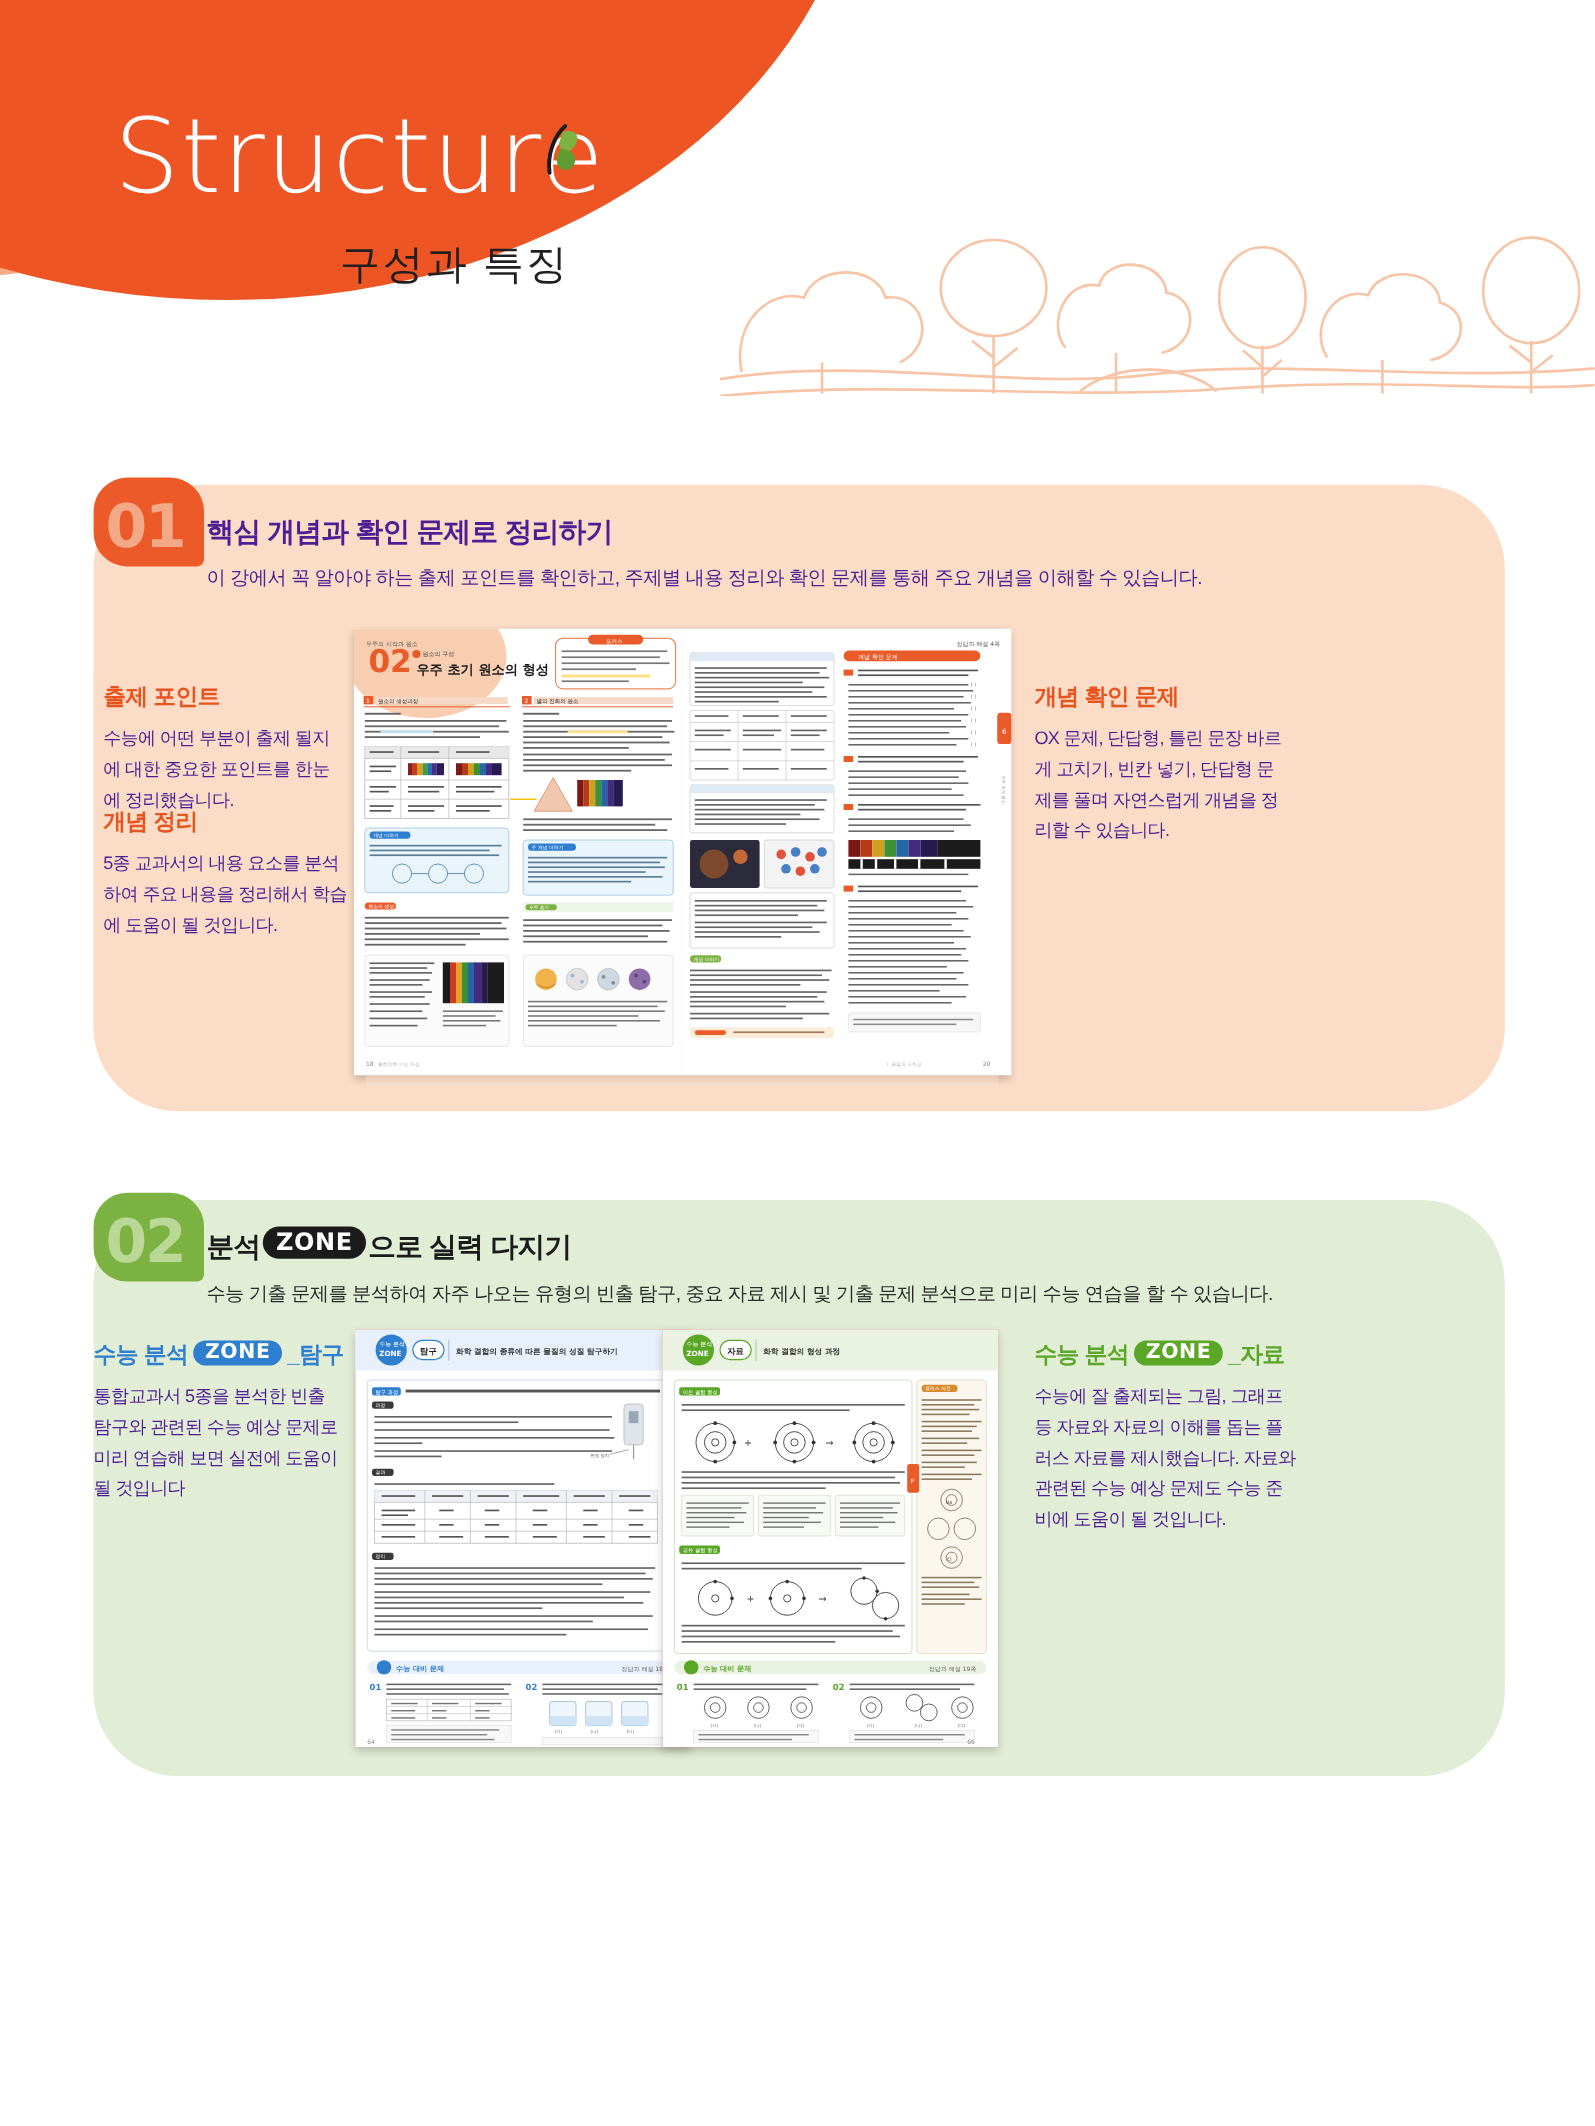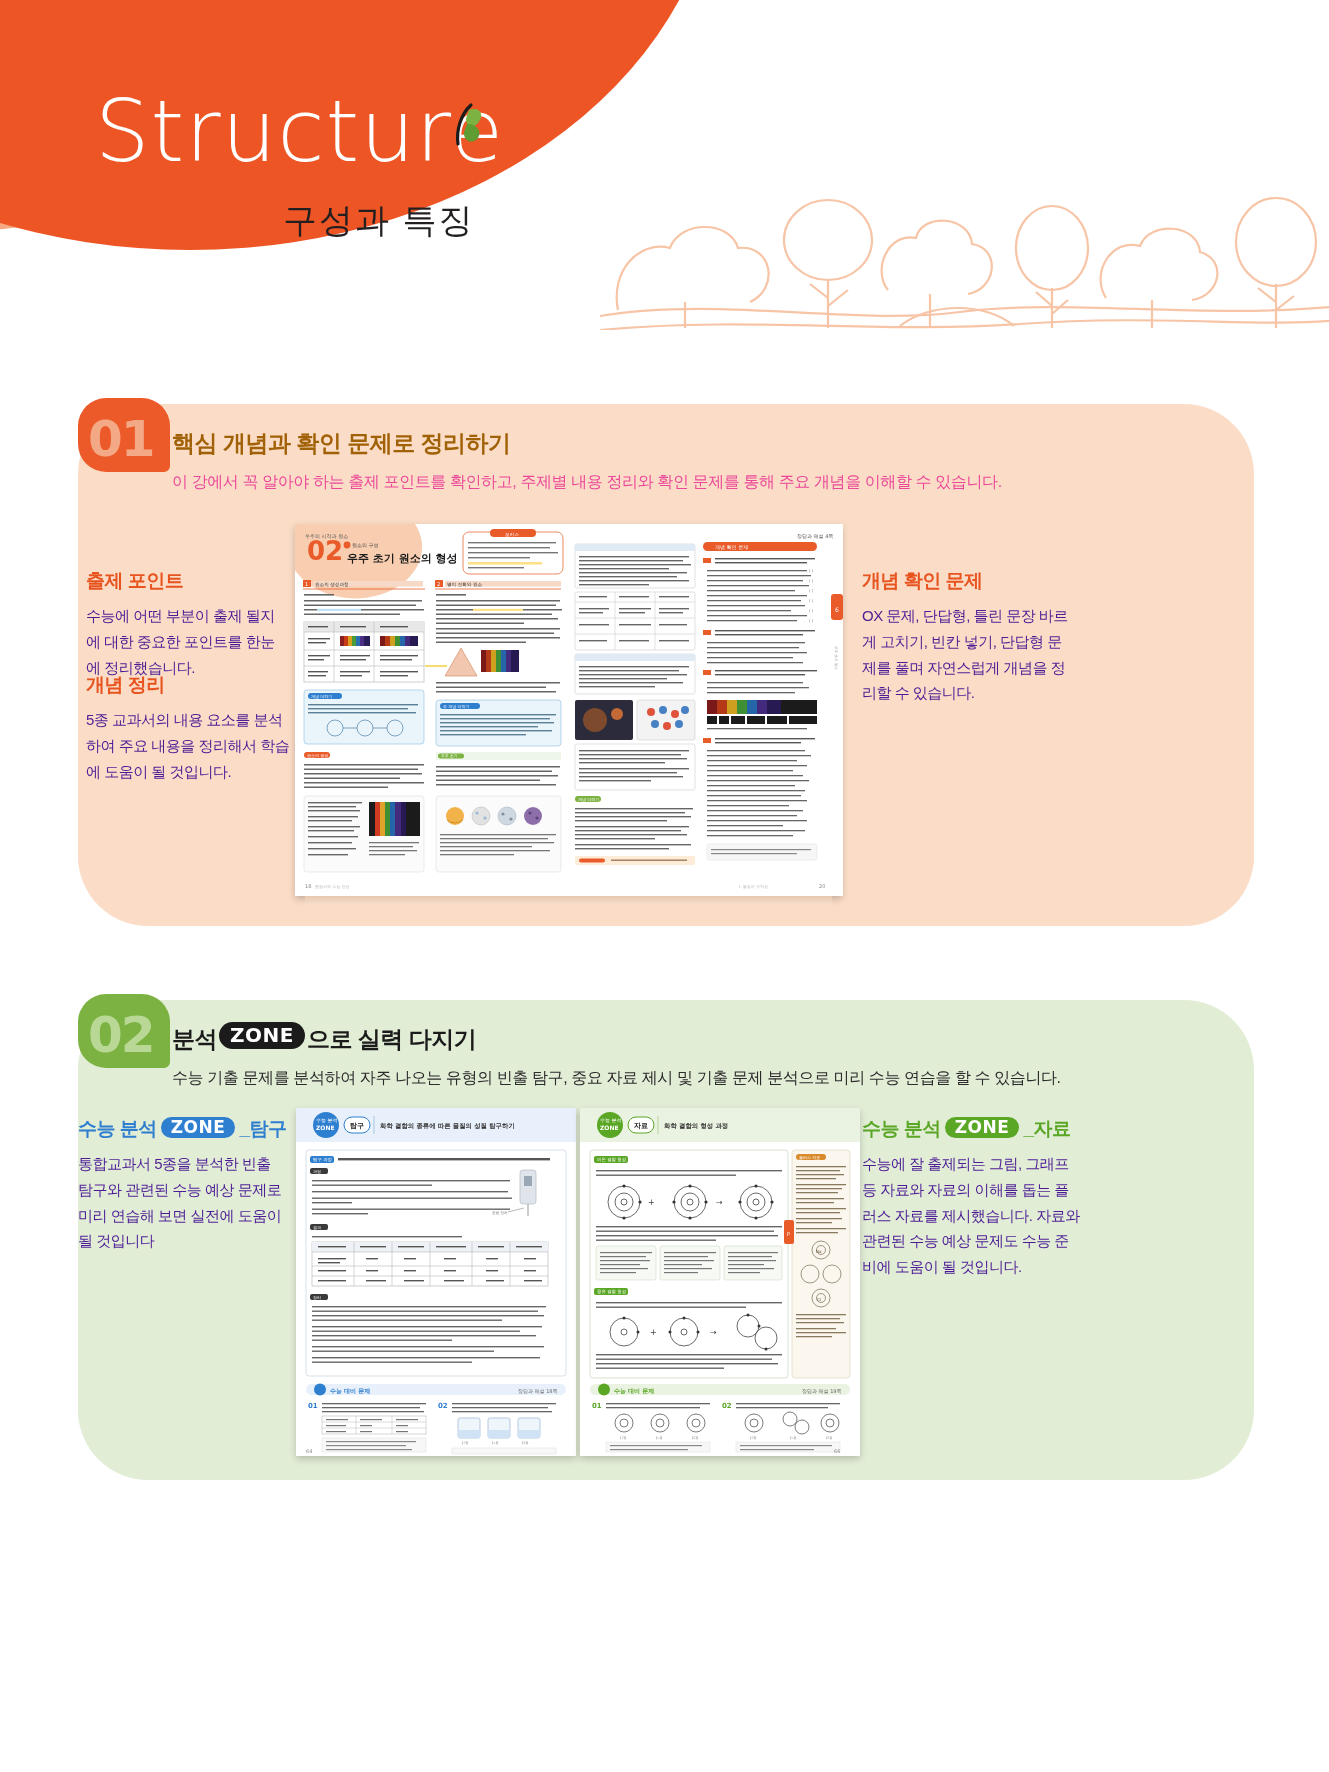--- a/index.html
+++ b/index.html
@@ -120,30 +120,30 @@
     color: #f3a886;
     letter-spacing: -2px;
     font-family: "DejaVu Sans", sans-serif;
   }
   .sec01-title {
     position: absolute;
     left: 172px;
     top: 428px;
     font-size: 23px;
     font-weight: 700;
-    color: #a16207;
+    color: #4c1d95;
     letter-spacing: -0.5px;
     z-index: 5;
   }
   .sec01-desc {
     position: absolute;
     left: 172px;
     top: 472px;
     font-size: 16px;
-    color: #ec4899;
+    color: #4c1d95;
     letter-spacing: -0.4px;
     z-index: 5;
   }
 
   .colheads { position: absolute; z-index: 5; }
   .col-h {
     font-size: 19px;
     font-weight: 700;
     letter-spacing: -0.5px;
     margin-bottom: 9px;
@@ -268,21 +268,21 @@
     position: absolute;
     top: 1108px;
     width: 280px;
     height: 348px;
     background: #fca5a5;
     z-index: 5;
     box-shadow: 0 3px 7px rgba(0,0,0,0.2);
     overflow: hidden;
   }
   .thumb02.a { left: 296px; }
-  .thumb02.b { left: 580px; }
+  .thumb02.b { left: 552px; }
 
   
   .pg { position: absolute; background: #fff; top: 0; height: 100%; }
   .pgL { left: 0; width: 50%; border-right: 1px solid #e8e8e8; }
   .pgR { left: 50%; width: 50%; }
   .shadow-strip {
     position: absolute;
     left: 10px; right: 10px; bottom: -9px; height: 9px;
     background: linear-gradient(#e8c8ae, #f7e0cd);
   }

